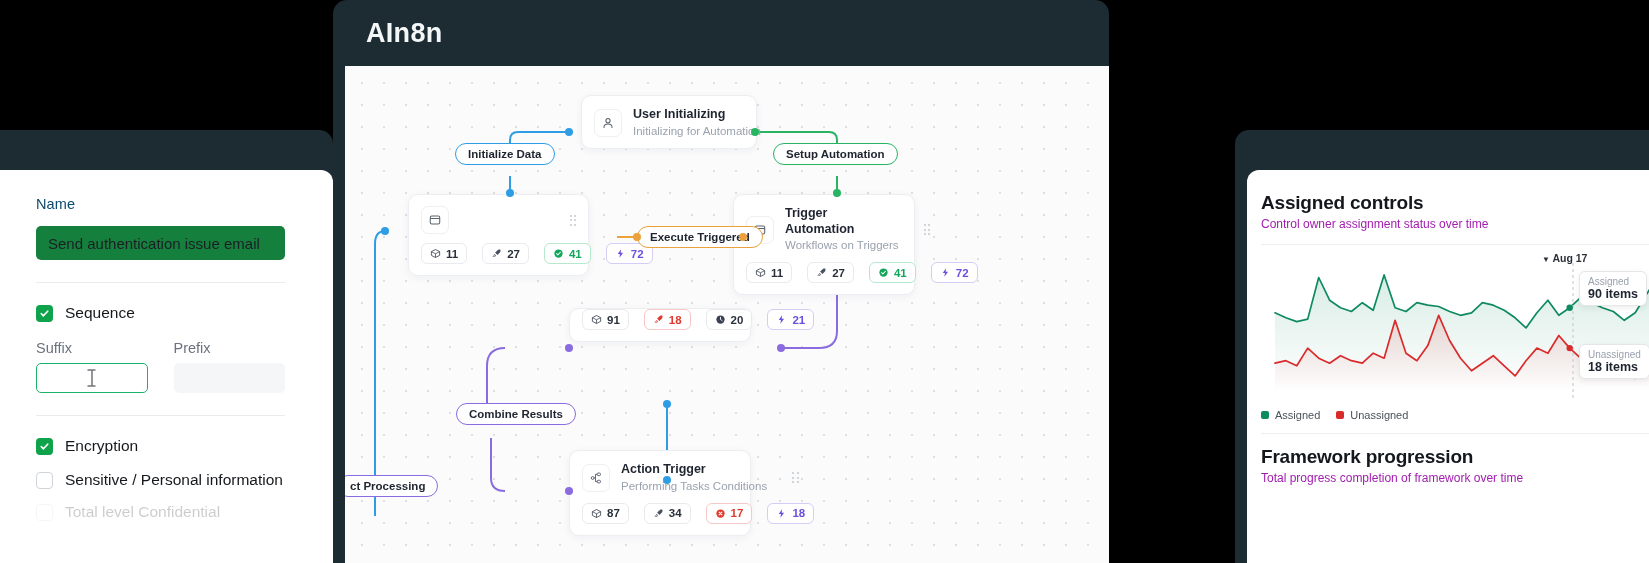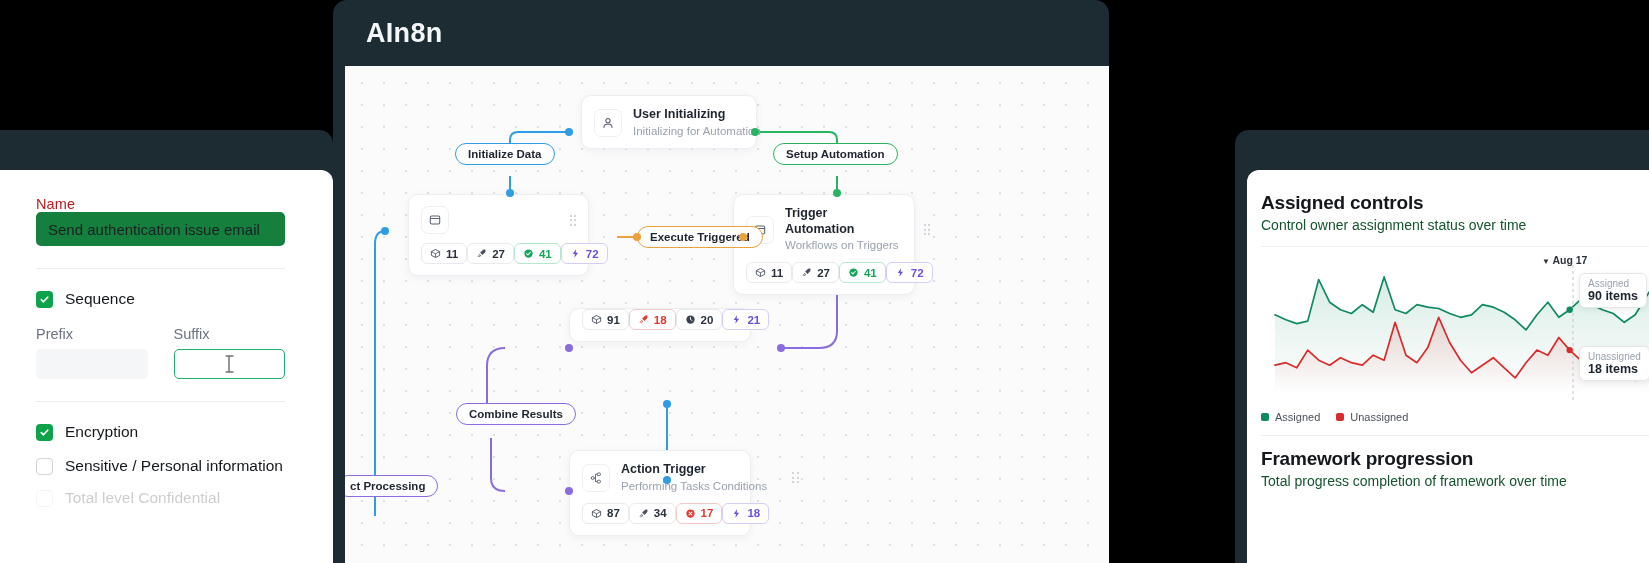--- a/index.html
+++ b/index.html
@@ -14,21 +14,21 @@
   
   #left-panel {
     position: absolute; left: 0; top: 130px; width: 333px; height: 433px;
     background: #1d2b32; border-radius: 0 14px 0 0; overflow: hidden;
   }
   #left-panel-body {
     position: absolute; left: 0; top: 40px; right: 0; bottom: 0;
     background: #ffffff; border-radius: 0 12px 0 0;
     padding: 26px 48px 0 36px;
   }
-  .fld-label { font-size: 14.5px; color: #b91c1c; margin-bottom: 0; letter-spacing: .1px; }
+  .fld-label { font-size: 14.5px; color: #0c4a6e; margin-bottom: 14px; letter-spacing: .1px; }
   .name-input {
     width: 100%; height: 34px; background: #15803d; border: none; border-radius: 5px;
     font-size: 15px; color: #1b1f24; padding: 0 12px;
     font-family: "Liberation Sans", sans-serif;
   }
   .divider { height: 1px; background: #e9ebee; margin: 22px 0 21px 0; }
   .check-row { display: flex; align-items: center; gap: 12px; }
   .cbox {
     width: 17px; height: 17px; border-radius: 4px; flex: 0 0 auto;
     display: flex; align-items: center; justify-content: center;
@@ -78,21 +78,21 @@
   }
   .wfnode-head { display: flex; align-items: center; gap: 11px; padding: 11px 12px 9px 12px; }
   .wf-ic {
     width: 28px; height: 28px; border-radius: 7px; border: 1px solid #edeff2;
     background: #fff; display: flex; align-items: center; justify-content: center; flex: 0 0 auto;
   }
   .wf-t1 { font-size: 12.5px; font-weight: 700; color: #1e2430; line-height: 1.25; }
   .wf-t2 { font-size: 11.5px; color: #9aa2ae; line-height: 1.3; margin-top: 1px; white-space: nowrap; }
   .wf-grip { margin-left: auto; display: grid; grid-template-columns: 2px 2px; gap: 2.5px; padding-left: 14px; }
   .wf-grip i { width: 2px; height: 2px; background: #c2c8d1; border-radius: 50%; display: block; }
-  .wf-stats { display: flex; gap: 0; padding: 0 12px 11px 12px; }
+  .wf-stats { display: flex; gap: 15px; padding: 0 12px 11px 12px; }
   .chip {
     display: flex; align-items: center; gap: 5px; height: 21px; padding: 0 8px;
     border-radius: 6px; border: 1px solid #e8eaee; background: #fff;
     font-size: 11.5px; font-weight: 700; color: #2b313b;
   }
   .chip.green { border-color: #b6e8cd; color: #12a65a; }
   .chip.purple { border-color: #d5cdf5; color: #6d4ee0; }
   .chip.red { border-color: #f6c8c8; color: #e0392f; }
   .pill {
     position: absolute; display: flex; align-items: center; justify-content: center;
@@ -109,21 +109,21 @@
   
   #right-panel {
     position: absolute; left: 1235px; top: 130px; width: 414px; height: 433px;
     background: #1d2b32; border-radius: 14px 0 0 0; overflow: hidden;
   }
   #right-body {
     position: absolute; left: 12px; top: 40px; right: 0; bottom: 0;
     background: #fff; border-radius: 12px 0 0 0; padding: 22px 0 0 14px; overflow: hidden;
   }
   .rp-title { font-size: 19px; font-weight: 700; color: #14181d; letter-spacing: -.2px; }
-  .rp-sub { font-size: 14px; color: #14532d; margin-top: 3px; }
+  .rp-sub { font-size: 12px; color: #a21caf; margin-top: 3px; }
   .rp-rule { height: 1px; background: #eceef1; margin: 13px 0 0 0; }
   #chart-wrap { position: relative; height: 152px; margin-top: 4px; }
   #chart-wrap svg { display: block; }
   .tt {
     position: absolute; border: 1px solid #e4e7ea; border-radius: 6px; background: #fff;
     padding: 4px 8px; box-shadow: 0 2px 6px rgba(0,0,0,.07);
   }
   .tt .t1 { font-size: 10px; color: #9aa2ae; }
   .tt .t2 { font-size: 12.5px; font-weight: 700; color: #1e2430; }
   .datelbl { position: absolute; font-size: 10.5px; font-weight: 700; color: #2b313b; }
@@ -150,29 +150,29 @@
         <span class="cbox on">
           <svg width="11" height="11" viewBox="0 0 12 12">
               <path d="M2.5 6.2 L4.8 8.5 L9.5 3.5" stroke="#fff" stroke-width="1.8" fill="none" stroke-linecap="round" stroke-linejoin="round"></path>
             </svg>
         </span>
         <span class="check-label">Sequence</span>
       </div>
 
       <div class="pair">
         <div>
-          <div class="sub-label">Prefix</div>
-          <input class="mini-input" value="" style="">
-        </div>
-        <div>
           <div class="sub-label">Suffix</div>
           <div style="position:relative;">
             <input class="mini-input focused" value="" style="">
             <span class="caret"></span>
           </div>
+        </div>
+        <div>
+          <div class="sub-label">Prefix</div>
+          <input class="mini-input" value="" style="">
         </div>
       </div>
 
       <div class="divider"></div>
 
       <div class="check-row">
         <span class="cbox on">
           <svg width="11" height="11" viewBox="0 0 12 12">
               <path d="M2.5 6.2 L4.8 8.5 L9.5 3.5" stroke="#fff" stroke-width="1.8" fill="none" stroke-linecap="round" stroke-linejoin="round"></path>
             </svg>

